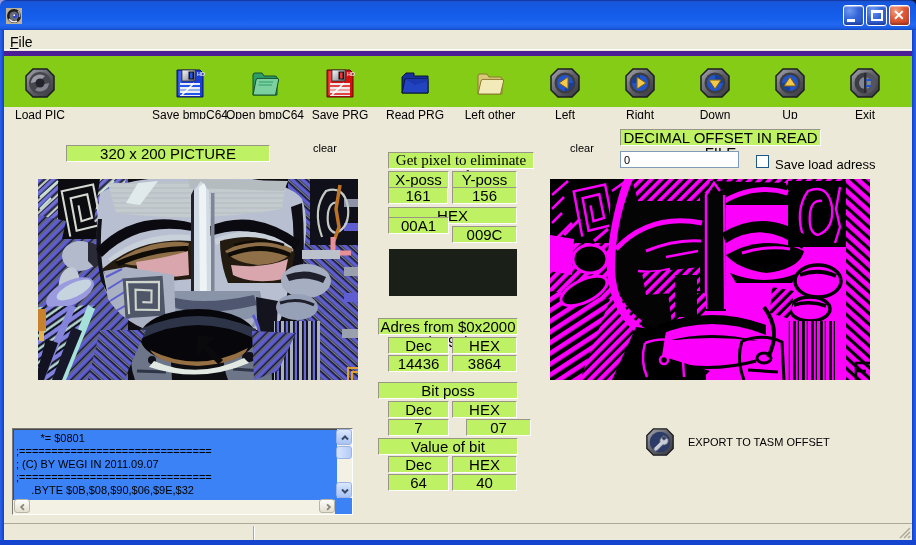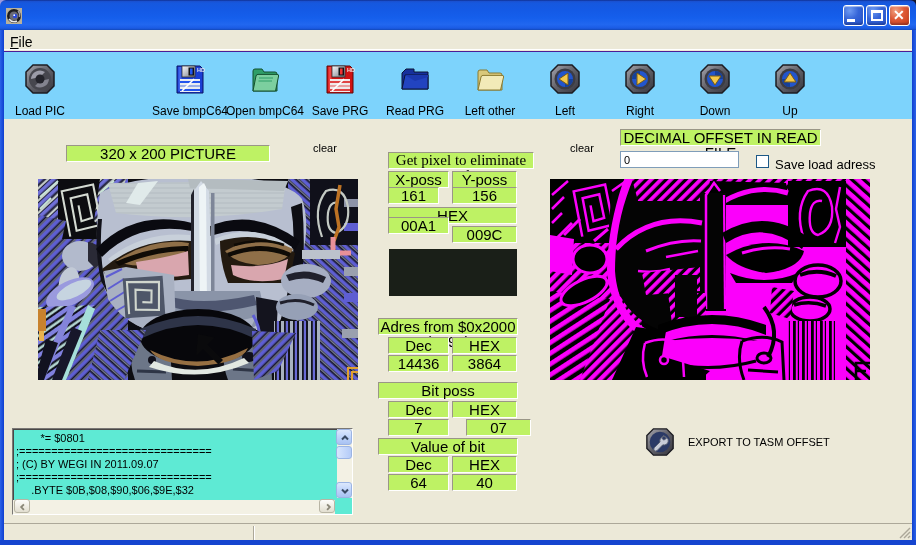--- a/index.html
+++ b/index.html
@@ -18,36 +18,36 @@
 .winbtn { position:absolute; top:5px; width:21px; height:21px; border-radius:3px; border:1px solid #fff; box-shadow:inset 0 1px 1px rgba(255,255,255,.55), inset 0 -2px 2px rgba(0,0,30,.25); }
 #btnmin { left:843px; background:radial-gradient(circle at 30% 25%,#6f9bf2 0%,#3665d8 45%,#2450c8 100%); }
 #btnmax { left:866px; background:radial-gradient(circle at 30% 25%,#6f9bf2 0%,#3665d8 45%,#2450c8 100%); }
 #btncls { left:889px; background:radial-gradient(circle at 30% 25%,#f0a080 0%,#de5936 45%,#c83c18 100%); }
 #btnmin:after { content:""; position:absolute; left:3px; top:13px; width:8px; height:3px; background:#fff; }
 #btnmax:after { content:""; position:absolute; left:4px; top:4px; width:8px; height:6px; border:2px solid #fff; border-top-width:3px; }
 #btncls:after { content:"\2715"; position:absolute; left:3px; top:1px; color:#fff; font-size:14px; font-weight:bold; }
 #menubar { position:absolute; left:4px; top:30px; width:908px; height:20px; background:#ece9d8; border-bottom:1px solid #fff; }
 #menufile { position:absolute; left:6px; top:4px; font-size:14px; color:#000; }
 #menufile u { text-decoration:underline; }
-#toolbar { position:absolute; left:4px; top:51px; width:908px; height:68px; background:#7dd3fc; border-top:1px solid #4c1d95; }
+#toolbar { position:absolute; left:4px; top:51px; width:908px; height:56px; background:#84cc16; border-top:5px solid #4c1d95; }
 .tbtn { position:absolute; top:0; width:70px; height:68px; }
 .tbtn svg { position:absolute; left:50%; margin-left:-16px; top:11px; }
 .tbtn .lbl { position:absolute; top:52px; width:140%; left:-20%; text-align:center; font-size:12px; color:#000; }
 #client { position:absolute; left:4px; top:119px; width:908px; height:404px; background:#ece9d8; }
 .ebox { position:absolute; background:#bef264; border-top:1px solid #9a9687; border-left:1px solid #9a9687; border-bottom:1px solid #fff; border-right:1px solid #fff; text-align:center; font-size:15px; color:#000; height:17px; line-height:15px; }
 #lbl320 { left:62px; top:26px; width:204px; }
 #clear1 { position:absolute; left:309px; top:23px; font-size:11px; }
 #clear2 { position:absolute; left:566px; top:23px; font-size:11px; }
 #imgL { position:absolute; left:34px; top:60px; width:320px; height:201px; background:#000; }
 #imgR { position:absolute; left:546px; top:60px; width:320px; height:201px; background:#000; }
 #imgL svg,#imgR svg { position:absolute; left:0; top:0; }
 #mGet  { left:384px; top:33px; width:146px;font-family:Liberation Serif, serif; }
 #mXh   { left:384px; top:52px; width:61px; }
 #mYh   { left:448px; top:52px; width:65px; }
-#mXv   { left:384px; top:68px; width:51px; }
+#mXv   { left:384px; top:68px; width:60px; }
 #mYv   { left:448px; top:68px; width:65px; }
 #mHex  { left:384px; top:88px; width:129px; }
 #mXa   { left:384px; top:98px; width:61px; }
 #mYa   { left:448px; top:107px; width:65px; }
 #mBlack{ position:absolute; left:385px; top:130px; width:128px; height:47px; background:#1a1f18; }
 #mAdr  { left:374px; top:199px; width:140px; }
 #mDec1 { left:384px; top:218px; width:61px; }
 #mHex1 { left:448px; top:218px; width:65px; }
 #mDecV1{ left:384px; top:236px; width:61px; }
 #mHexV1{ left:448px; top:236px; width:65px; }
@@ -60,21 +60,21 @@
 #mDec3 { left:384px; top:337px; width:61px; }
 #mHex3 { left:448px; top:337px; width:65px; }
 #mDecV3{ left:384px; top:355px; width:61px; }
 #mHexV3{ left:448px; top:355px; width:65px; }
 #rOffset { left:616px; top:10px; width:201px; }
 #rInput { position:absolute; left:616px; top:32px; width:119px; height:17px; background:#fff; border:1px solid #7f9db9; font-size:11px; padding:2px 0 0 3px; color:#000; }
 #rCheck { position:absolute; left:752px; top:36px; width:13px; height:13px; background:#fff; border:1px solid #1d5987; }
 #rChkLbl { position:absolute; left:771px; top:38px; font-size:13px; }
 #expIcon { position:absolute; left:641px; top:308px; }
 #expLbl { position:absolute; left:684px; top:317px; font-size:11px; }
-#src { position:absolute; left:8px; top:309px; width:341px; height:87px; background:#5eead4; border:1px solid; border-color:#7a7875 #fff #fff #7a7875; box-shadow:inset 1px 1px 0 #4a4846; font-size:11px; }
+#src { position:absolute; left:8px; top:309px; width:341px; height:87px; background:#3b82f6; border:1px solid; border-color:#7a7875 #fff #fff #7a7875; box-shadow:inset 1px 1px 0 #4a4846; font-size:11px; }
 #srcText { position:absolute; left:3px; top:3px; white-space:pre; line-height:13px; color:#000; font-size:11px; }
 .sbtrack { position:absolute; background:#f3f1e4; }
 .sbBtn { position:absolute; width:16px; height:16px; border-radius:3px; }
 .sbBtnV { background:linear-gradient(180deg,#dce8fd 0%,#c2d6fb 45%,#a8c2f2 100%); border:1px solid #9bb4e4; }
 .sbBtnH { background:linear-gradient(180deg,#fdfdfb,#e2dfd0); border:1px solid #b8b5a4; }
 .sbBtn svg { position:absolute; left:2px; top:2px; }
 #vthumb { position:absolute; right:0; top:17px; width:16px; height:13px; background:linear-gradient(90deg,#d8e6fd,#b4cbf8); border:1px solid #9bb4e4; border-radius:3px; }
 #statusbar { position:absolute; left:4px; top:523px; width:908px; height:17px; background:#ece9d8; border-top:1px solid #aca899; }
 #sbdiv { position:absolute; left:249px; top:2px; width:2px; height:14px; border-left:1px solid #aca899; border-right:1px solid #fff; }
 #grip { position:absolute; right:1px; bottom:1px; width:13px; height:13px; }
@@ -217,20 +217,32 @@
     </div>
     <div class="tbtn" style="left:751px">
       <svg width="32" height="32" viewBox="0 0 32 32">
         <polygon points="9,2 23,2 30,9 30,23 23,30 9,30 2,23 2,9" fill="url(#met)" stroke="#1c1c22" stroke-width="1.5"></polygon>
         <circle cx="16" cy="16" r="10.5" fill="#3c3c44"></circle>
         <circle cx="16" cy="16" r="8" fill="#2255cc"></circle>
         <path d="M16,24 a8,8 0 0 1 -8,-8 l4,0 a4,4 0 0 0 4,4 z" fill="#164098"></path>
         <polygon points="16,10 10,19 22,19" fill="#f4c84a" stroke="#7a5c10"></polygon>
       </svg>
       <div class="lbl">Up</div>
+    </div>
+    <div class="tbtn" style="left:826px">
+      <svg width="32" height="32" viewBox="0 0 32 32">
+        <polygon points="9,2 23,2 30,9 30,23 23,30 9,30 2,23 2,9" fill="url(#met)" stroke="#1c1c22" stroke-width="1.5"></polygon>
+        <circle cx="16" cy="16" r="10.5" fill="#3c3c44"></circle>
+        <path d="M16,5 a11,11 0 0 1 0,22 z" fill="#55555f"></path>
+        <circle cx="16" cy="16" r="6" fill="#808896"></circle>
+        <rect x="15" y="6" width="2.5" height="20" fill="#2a2a32"></rect>
+        <rect x="17" y="12" width="6" height="2" fill="#2255cc"></rect>
+        <rect x="17" y="18" width="6" height="2" fill="#2255cc"></rect>
+      </svg>
+      <div class="lbl">Exit</div>
     </div>
   </div>
   <div id="client">
     <div class="ebox" id="lbl320">320 x 200 PICTURE</div>
     <div id="clear1">clear</div>
     <div id="clear2">clear</div>
     <div id="imgL">
         <svg width="320" height="201" viewBox="0 0 320 201">
 <defs>
 <pattern id="bz" width="7" height="7" patternTransform="rotate(45)" patternUnits="userSpaceOnUse">

